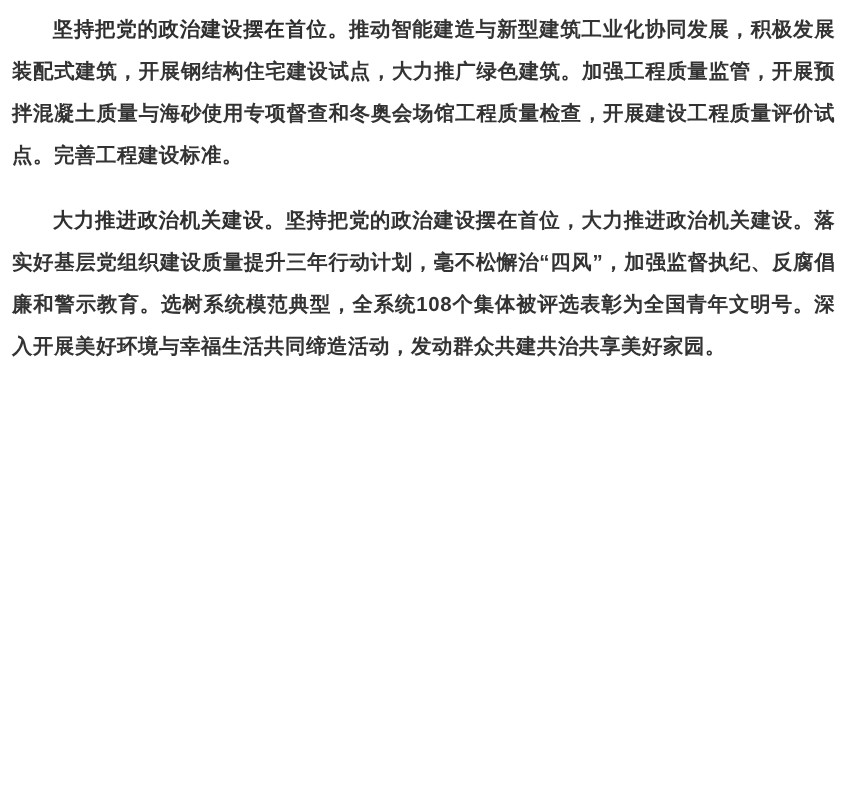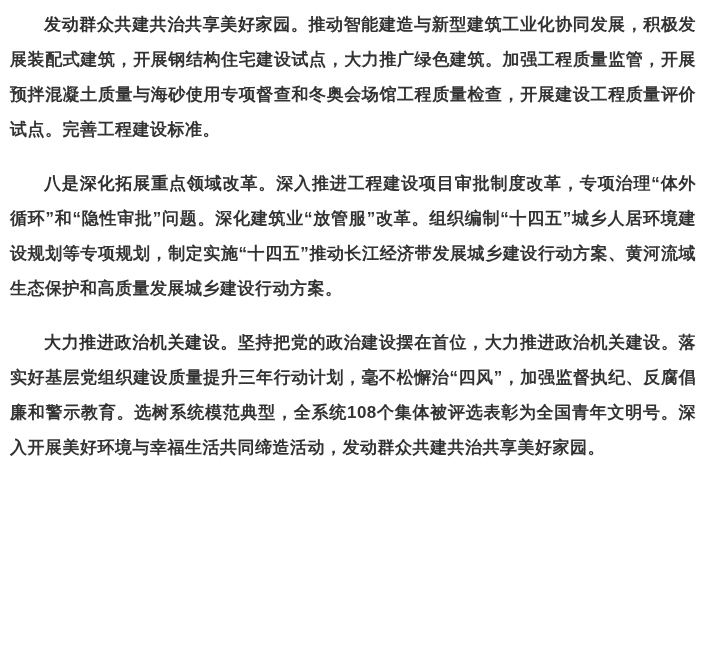--- a/index.html
+++ b/index.html
@@ -37,21 +37,18 @@
   }
   .para-body {
     font-weight: 700;
   }
 </style>
 </head>
 <body>
 
 <div class="article">
   <p class="para">
-    <span class="para-lead">发动群众共建共治共享美好家园。</span><span class="para-body">推动智能建造与新型建筑工业化协同发展，积极发展装配式建筑，开展钢结构住宅建设试点，大力推广绿色建筑。加强工程质量监管，开展预拌混凝土质量与海砂使用专项督查和冬奥会场馆工程质量检查，开展建设工程质量评价试点。完善工程建设标准。</span>
-  </p>
-  <p class="para">
-    <span class="para-lead">八是深化拓展重点领域改革。</span><span class="para-body">深入推进工程建设项目审批制度改革，专项治理“体外循环”和“隐性审批”问题。深化建筑业“放管服”改革。组织编制“十四五”城乡人居环境建设规划等专项规划，制定实施“十四五”推动长江经济带发展城乡建设行动方案、黄河流域生态保护和高质量发展城乡建设行动方案。</span>
+    <span class="para-lead">坚持把党的政治建设摆在首位。</span><span class="para-body">推动智能建造与新型建筑工业化协同发展，积极发展装配式建筑，开展钢结构住宅建设试点，大力推广绿色建筑。加强工程质量监管，开展预拌混凝土质量与海砂使用专项督查和冬奥会场馆工程质量检查，开展建设工程质量评价试点。完善工程建设标准。</span>
   </p>
   <p class="para">
     <span class="para-lead">大力推进政治机关建设。</span><span class="para-body">坚持把党的政治建设摆在首位，大力推进政治机关建设。落实好基层党组织建设质量提升三年行动计划，毫不松懈治“四风”，加强监督执纪、反腐倡廉和警示教育。选树系统模范典型，全系统108个集体被评选表彰为全国青年文明号。深入开展美好环境与幸福生活共同缔造活动，发动群众共建共治共享美好家园。</span>
   </p>
 </div>
 
 </body></html>

